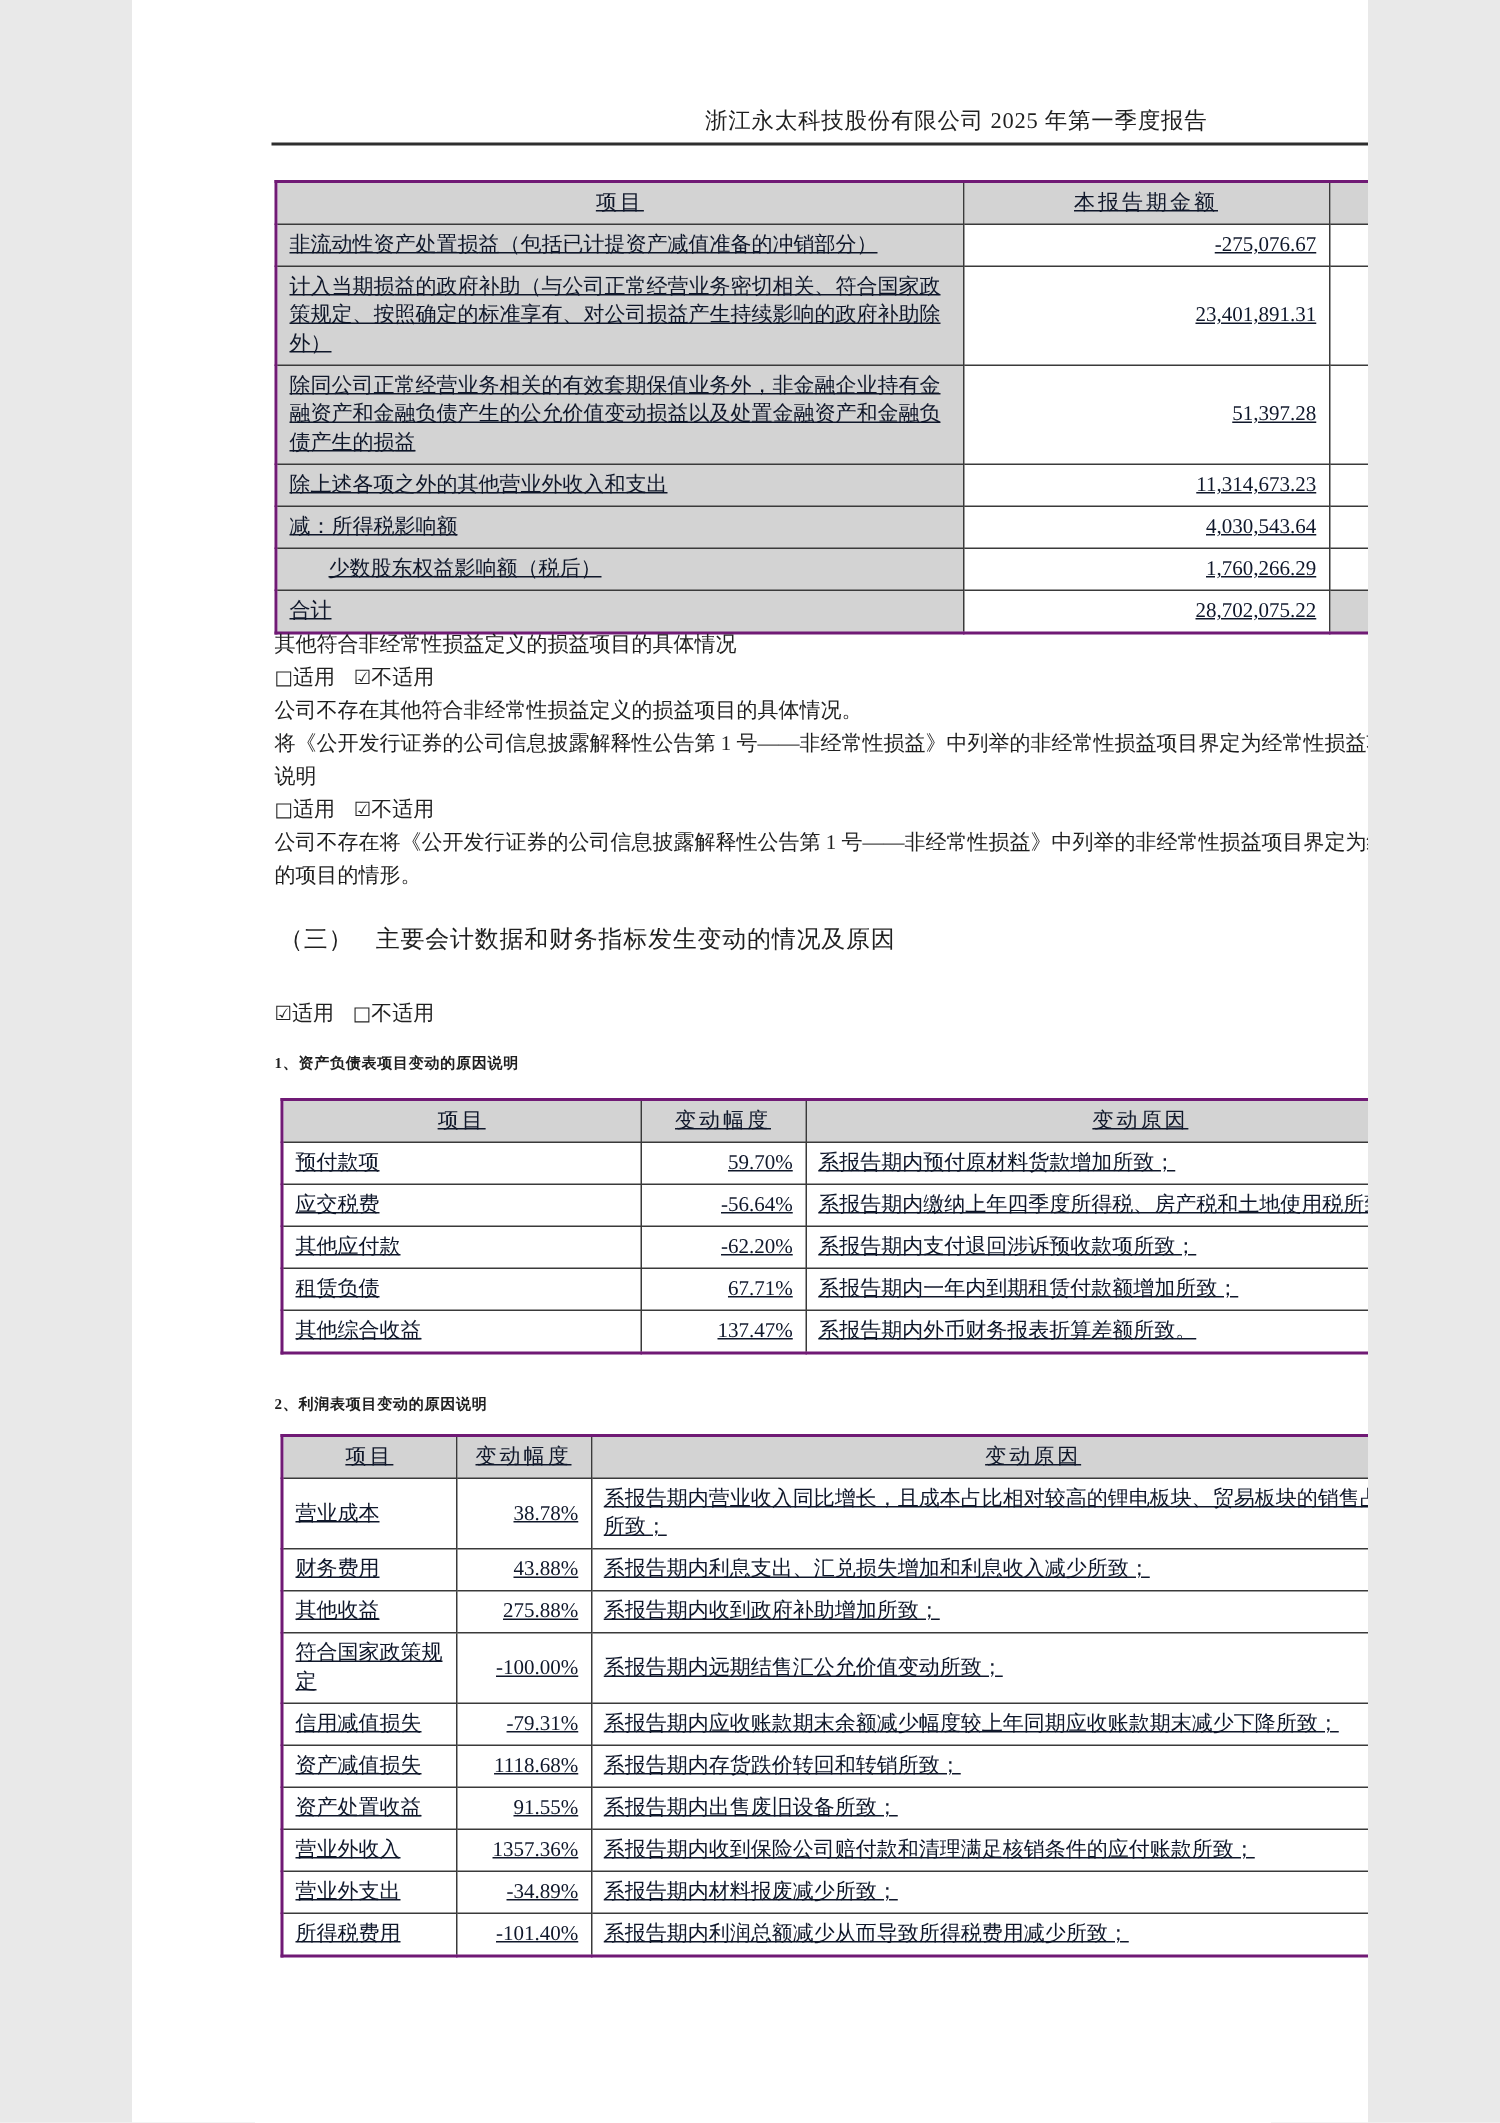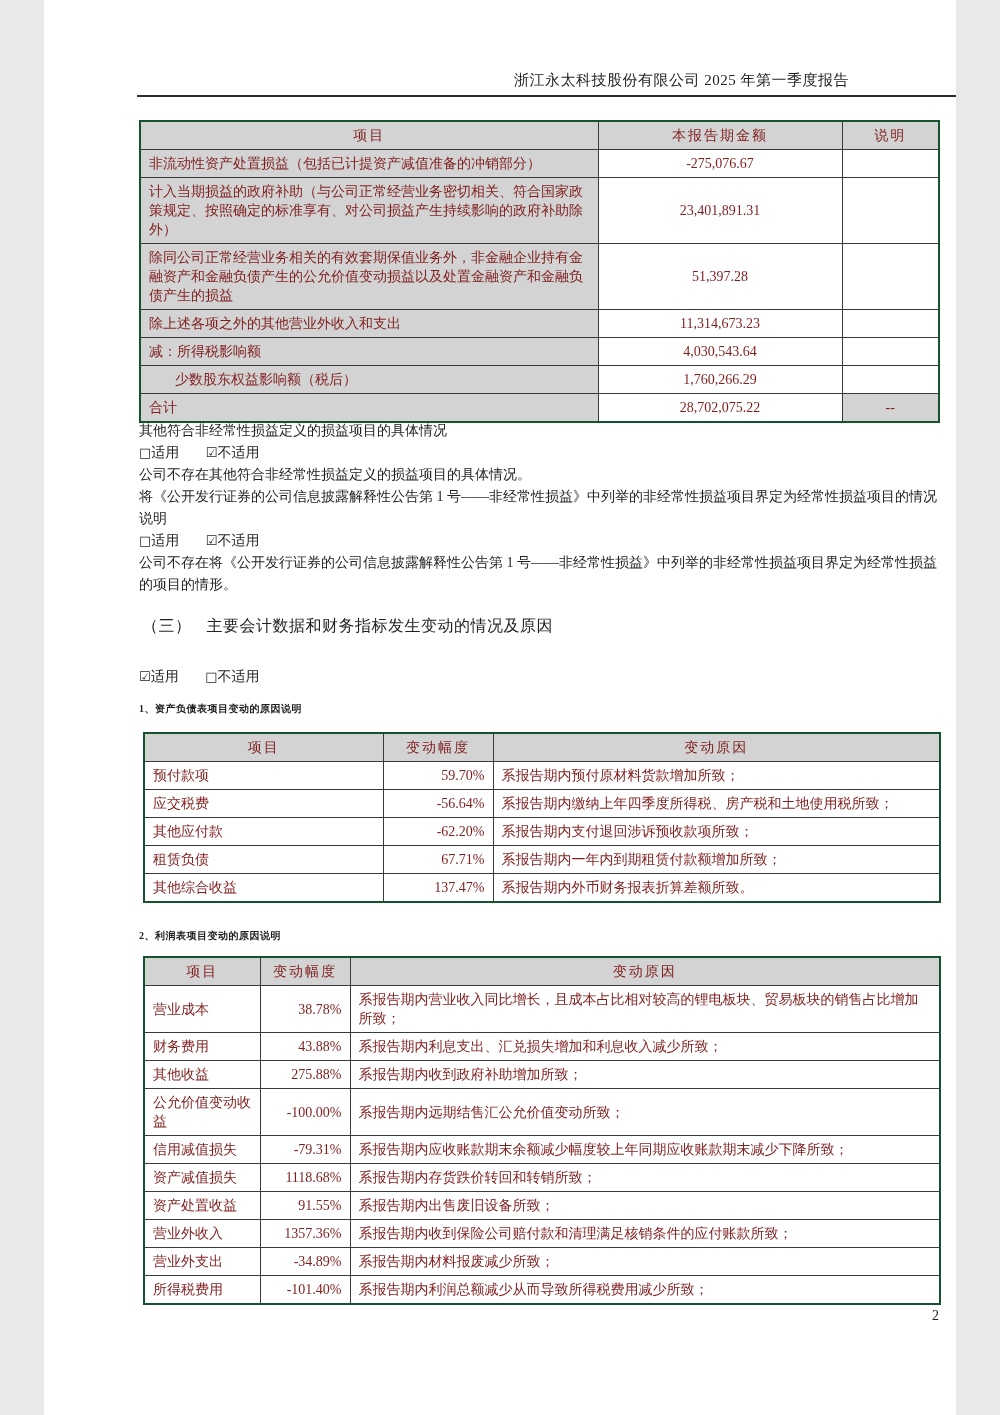--- a/index.html
+++ b/index.html
@@ -1,65 +1,66 @@
 <!DOCTYPE html>
 <html><head>
 <meta charset="utf-8">
 <style>
   * { box-sizing: border-box; }
   html, body { margin: 0; padding: 0; background: #e9e9e9; }
   .page {
     position: relative;
-    width: 912px; height: 1415px;
+    width: 824px; height: 1415px;
     margin: 0 auto;
     background: #ffffff;
     font-family: "Liberation Serif", "DejaVu Serif", serif;
     color: #1f1f1f;
     overflow: hidden;
   }
   .header-title {
     position: absolute; top: 71px; right: 107px;
     font-size: 15px; letter-spacing: 0.5px; white-space: nowrap;
   }
   .header-rule {
     position: absolute; top: 95px; left: 93px; width: 845px;
     border-top: 2px solid #2e2e2e; height: 0;
   }
   table.doc-table {
     border-collapse: collapse; table-layout: fixed;
-    font-size: 14px; color: #7f1d1d;
-    border: 2px solid #14532d;
+    font-size: 14px; color: #0f172a;
+    border: 2px solid #701a75;
+    text-decoration: underline;
   }
   .doc-table th, .doc-table td {
     border: 1px solid #3a3a3a;
     padding: 4px 8px;
     line-height: 19px;
     vertical-align: middle;
     overflow: hidden;
   }
   .doc-table th {
     background: #d3d3d3; font-weight: normal; text-align: center;
     letter-spacing: 2px;
   }
   #table1 { position: absolute; top: 120px; left: 95px; width: 799px; }
   #table2 { position: absolute; top: 732px; left: 99px; width: 796px; }
   #table3 { position: absolute; top: 956px; left: 99px; width: 796px; }
   .shaded { background: #d3d3d3; }
   .cell-item { background: #d3d3d3; text-align: left; }
   .cell-item.indent { text-indent: 26px; }
-  .cell-amount { text-align: center; padding-right: 11px; background: #ffffff; margin-left: 35px; }
+  .cell-amount { text-align: right; padding-right: 11px; background: #ffffff; margin-left: 35px; }
   .cell-note { text-align: center; background: #ffffff; }
   .cell-note.shaded { background: #d3d3d3; }
   .cell-item2 { text-align: left; background: #ffffff; }
   .cell-pct { text-align: right; padding-right: 9px; background: #ffffff; }
   .pct-bottom { vertical-align: bottom; padding-bottom: 5px; }
   .cell-reason { text-align: left; padding-left: 11px; background: #ffffff; }
   .notes-block { position: absolute; top: 420px; left: 95px; width: 808px; }
   .line { margin: 0; font-size: 14px; line-height: 22px; }
-  .appl .na-group { margin-left: 23px; }
+  .appl .na-group { margin-left: 9px; }
   .checkbox { font-family: "DejaVu Sans", sans-serif; font-size: 13px; }
   .section-heading {
     position: absolute; top: 616px; left: 98px;
     font-size: 16px; font-weight: normal; letter-spacing: 0.5px;
   }
   .section-heading .heading-title { margin-left: 15px; }
   .appl-sec3 { position: absolute; top: 666px; left: 95px; }
   .sub-title { position: absolute; font-size: 10px; font-weight: bold; letter-spacing: 0.5px; }
   #bs-title { top: 702px; left: 95px; }
   #is-title { top: 929px; left: 95px; }
@@ -218,21 +219,21 @@
           <td class="cell-item2">财务费用</td>
           <td class="cell-pct">43.88%</td>
           <td class="cell-reason">系报告期内利息支出、汇兑损失增加和利息收入减少所致；</td>
         </tr>
         <tr>
           <td class="cell-item2">其他收益</td>
           <td class="cell-pct">275.88%</td>
           <td class="cell-reason">系报告期内收到政府补助增加所致；</td>
         </tr>
         <tr>
-          <td class="cell-item2">公允价值变动收益</td>
+          <td class="cell-item2">符合国家政策规定</td>
           <td class="cell-pct">-100.00%</td>
           <td class="cell-reason">系报告期内远期结售汇公允价值变动所致；</td>
         </tr>
         <tr>
           <td class="cell-item2">信用减值损失</td>
           <td class="cell-pct">-79.31%</td>
           <td class="cell-reason">系报告期内应收账款期末余额减少幅度较上年同期应收账款期末减少下降所致；</td>
         </tr>
         <tr>
           <td class="cell-item2">资产减值损失</td>

